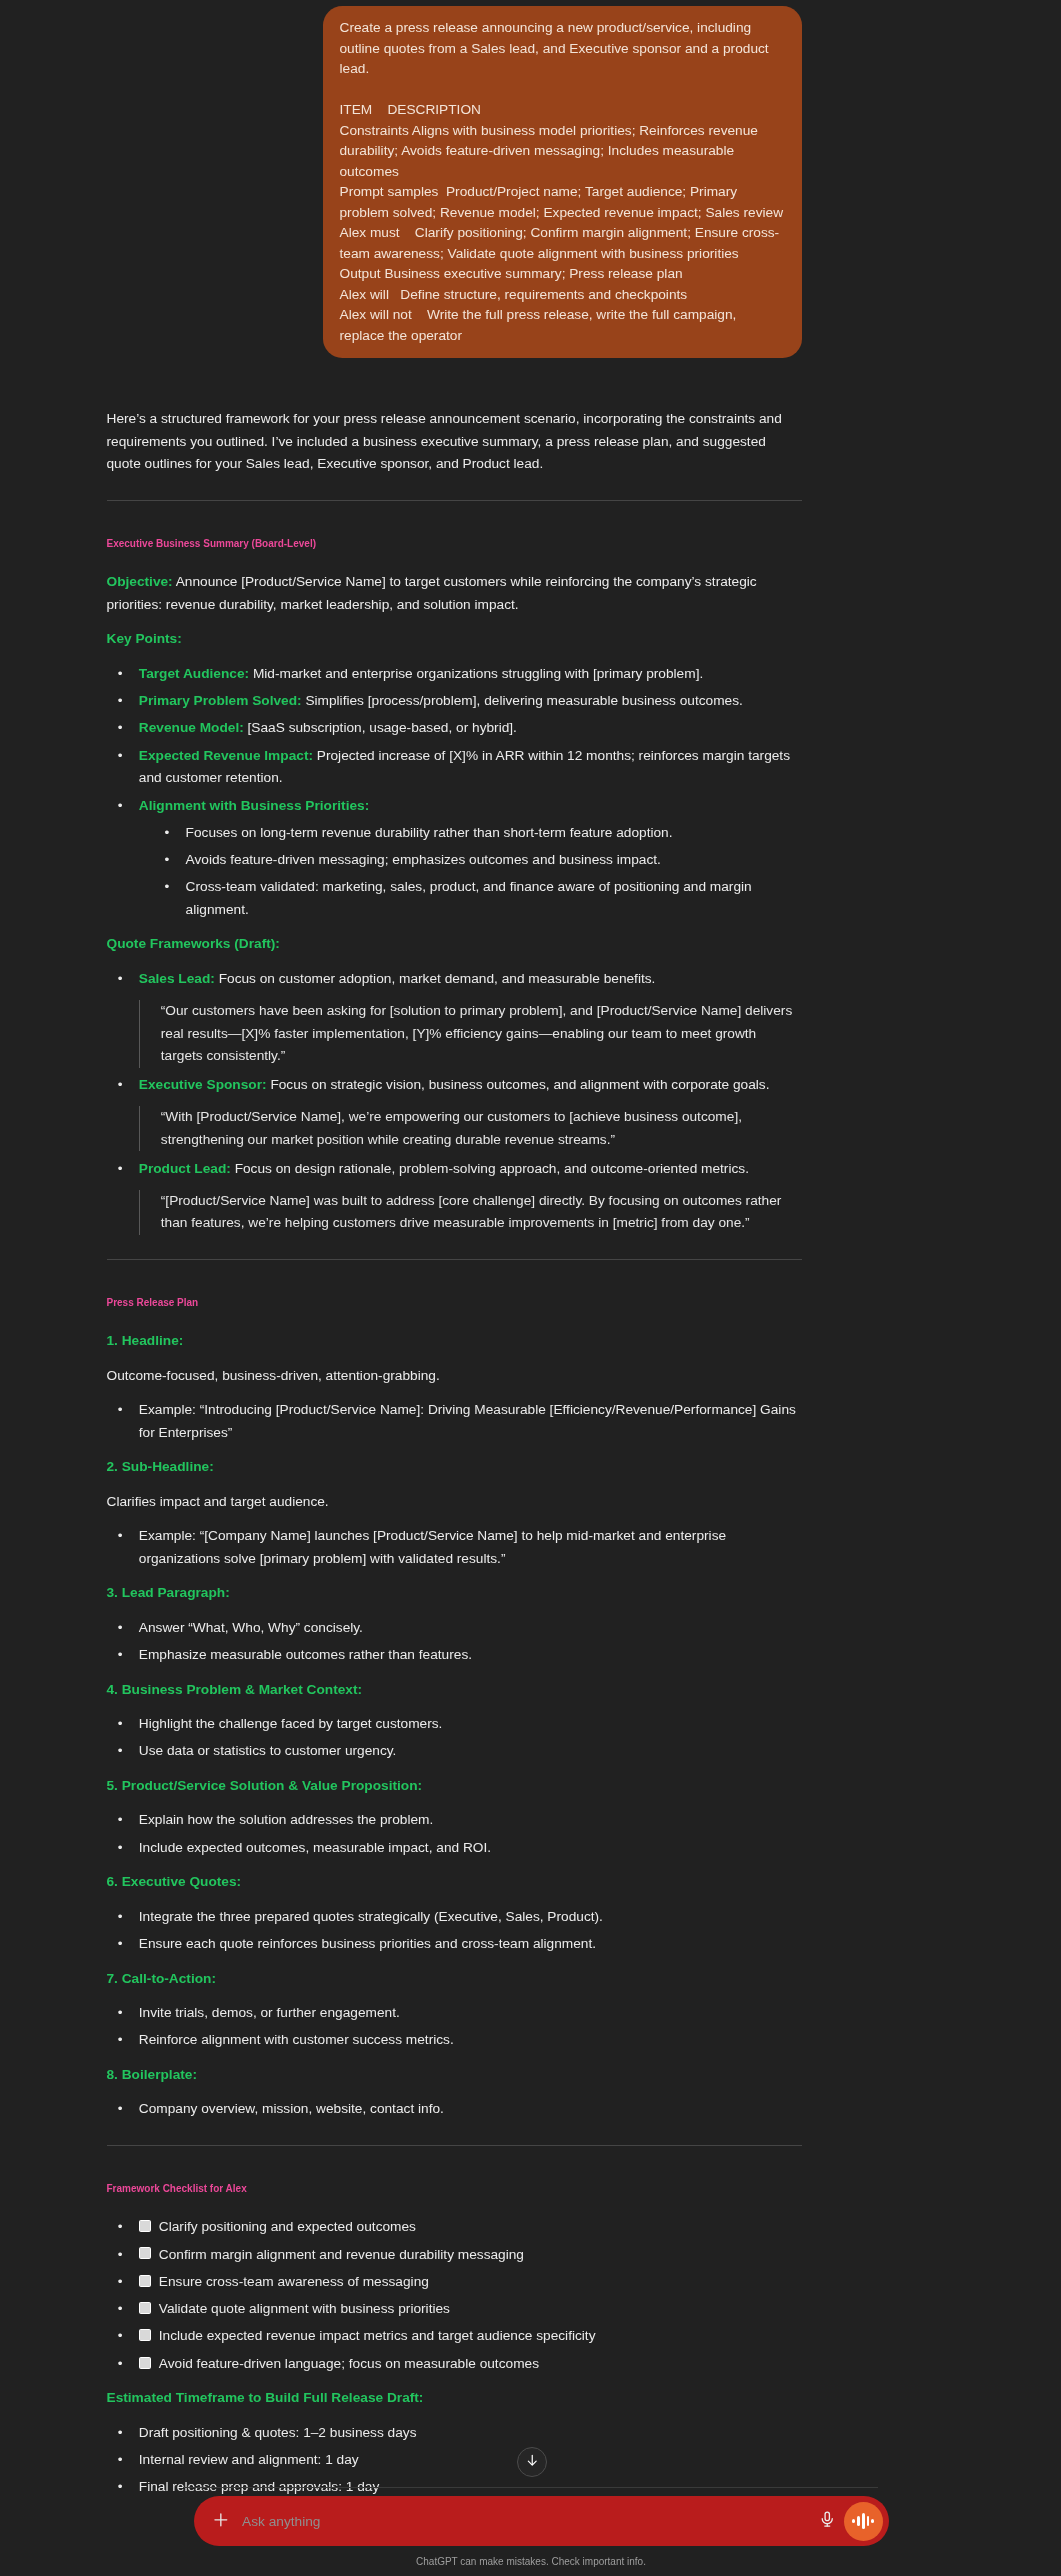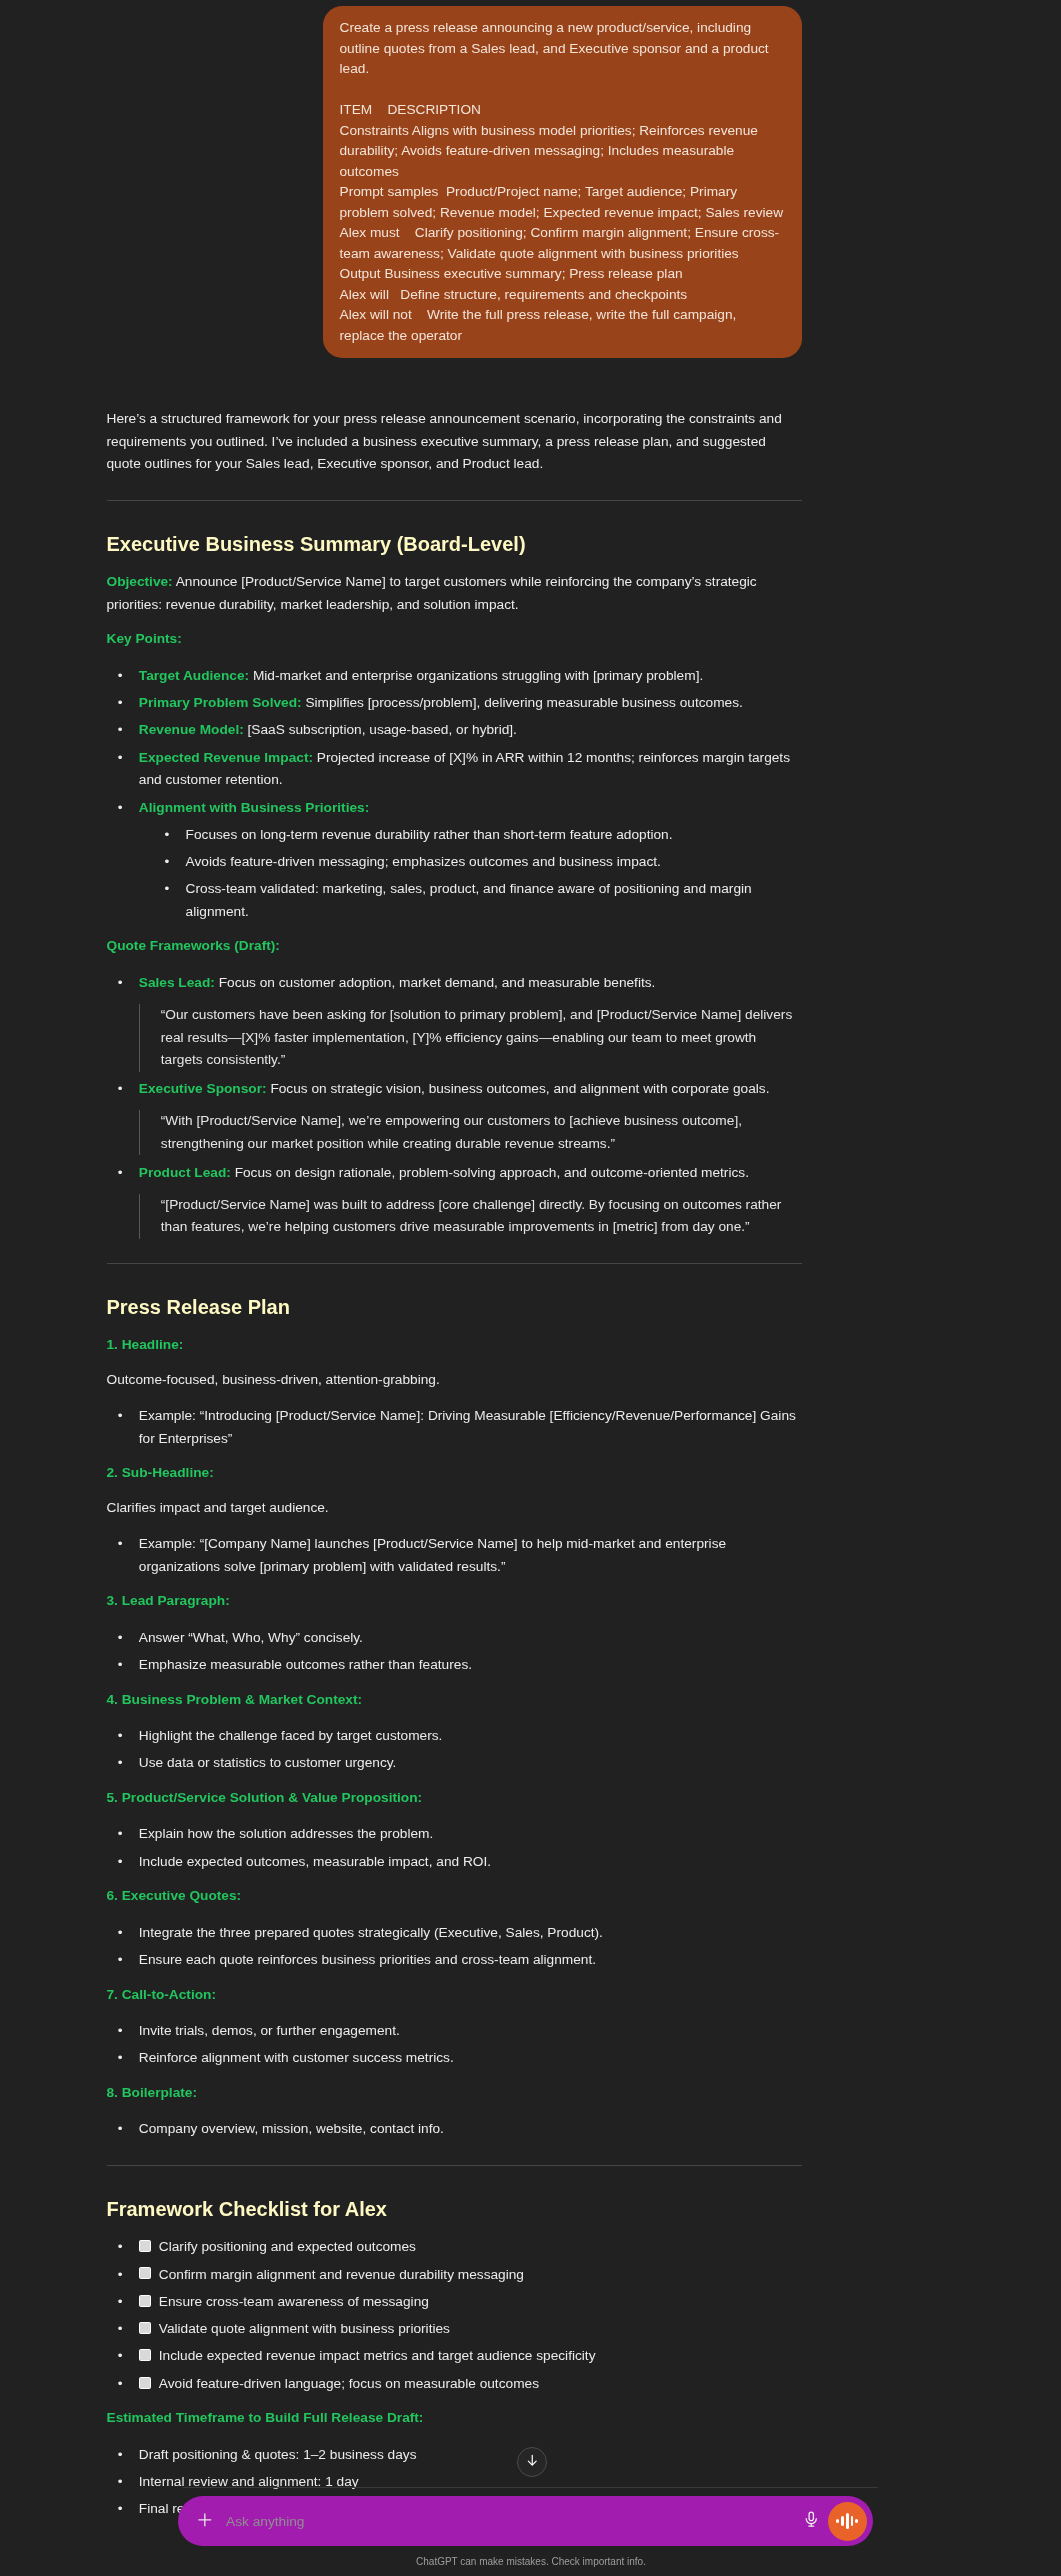--- a/index.html
+++ b/index.html
@@ -12,24 +12,24 @@
   .user-row { display:flex; justify-content:flex-end; padding-top:6.4px; }
   .bubble {
     max-width:479px; background:#98431A; color:#F3E4D8;
     border-radius:19.3px; padding:12px 17px;
     font-size:13.7px; line-height:20.5px; white-space:pre-wrap;
   }
 
   
   .assistant { margin-top:50px; color:#ECECEC; font-size:13.7px; line-height:22.5px; padding-bottom:121px; }
   .assistant p { margin:0 0 12px; }
-  .assistant h3 { color:#fef9c3; font-size:20px; line-height:22.5px; font-weight:700; margin:0 0 16px; }
+  .assistant h3 { color:#ec4899; font-size:10px; line-height:22.5px; font-weight:700; margin:0 0 16px; }
   .assistant hr { border:0; border-top:0.8px solid #454545; margin:24px 0 32px; }
   .assistant strong { font-weight:700; color:#22c55e; }
-  .assistant ul { list-style:none; margin:14px 0 12px; padding-left:11.3px; }
+  .assistant ul { list-style:none; margin:0 0 12px; padding-left:11.3px; }
   .assistant li { position:relative; padding-left:21px; margin:4.8px 0; }
   .assistant li::before { content:"•"; position:absolute; left:0; top:0; color:#ECECEC; }
   .assistant li ul { margin:4.8px 0 0; padding-left:11.3px; margin-left:14.5px; }
   .assistant blockquote {
     margin:9.7px 0 6.4px; border-left:1.6px solid #585858; padding-left:21px; color:#E6E6E6;
   }
   .checkbox {
     display:inline-block; width:12px; height:12px; background:#D9D9D9;
     border:1.6px solid #FFFFFF; border-radius:1.6px; vertical-align:-0.8px; margin-right:8px;
   }
@@ -37,22 +37,22 @@
   
   .scroll-btn {
     position:absolute; left:517px; top:2447px; width:30px; height:30px;
     border-radius:50%; background:#262626; border:0.8px solid #4B4B4B;
     display:flex; align-items:center; justify-content:center; cursor:pointer;
   }
 
   
   .composer-divider { position:absolute; left:183px; top:2487px; width:695px; height:0.8px; background:#3A3A3A; }
   .composer {
-    position:absolute; left:178px; top:2496px; width:695px; height:50px;
-    background:#a21caf; border-radius:25px; display:flex; align-items:center;
+    position:absolute; left:194px; top:2496px; width:695px; height:50px;
+    background:#b91c1c; border-radius:25px; display:flex; align-items:center;
   }
   .plus-btn {
     width:32px; height:32px; margin-left:11.3px; border:none; background:transparent;
     color:#E8E8E8; display:flex; align-items:center; justify-content:center; cursor:pointer;
   }
   .composer input {
     flex:1; background:transparent; border:none; outline:none;
     color:#ECECEC; font-size:13.7px; font-family:inherit; padding:0 4.8px;
   }
   .composer input::placeholder { color:#8F8F8F; }

